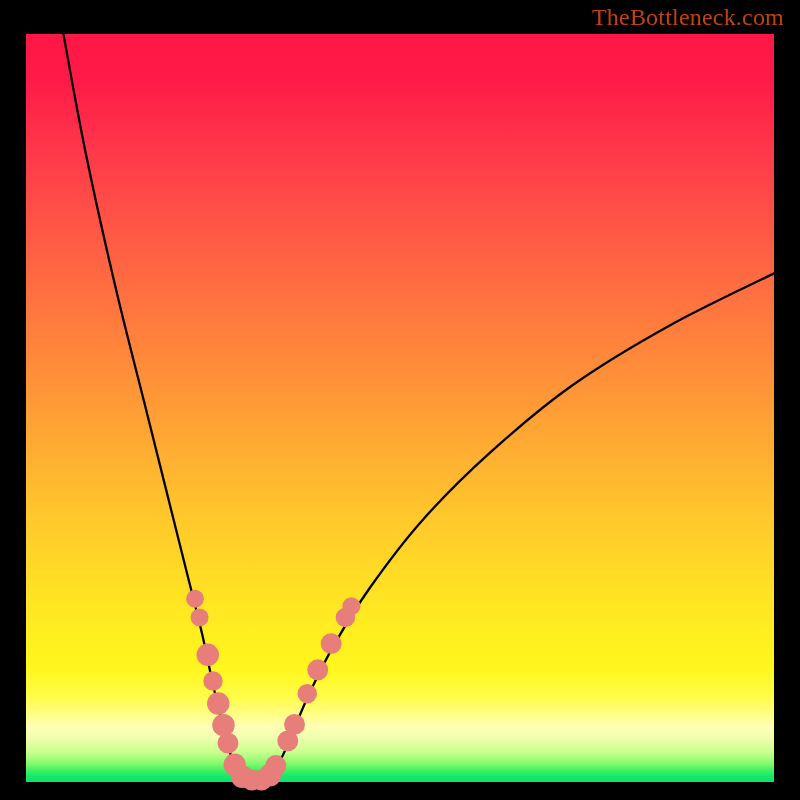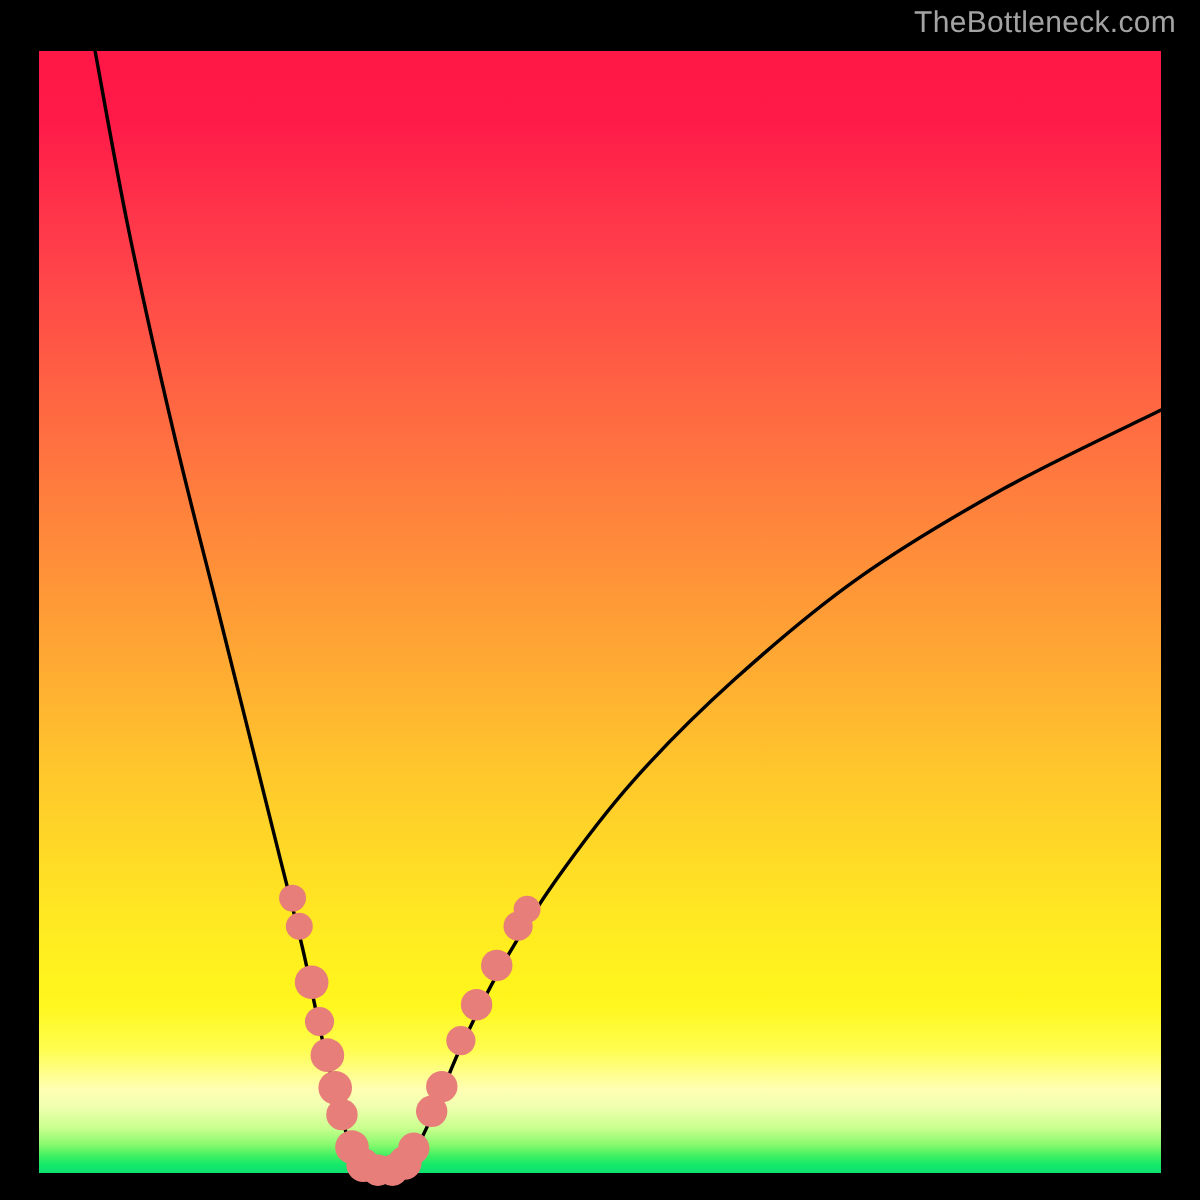--- a/index.html
+++ b/index.html
@@ -13,23 +13,23 @@
   .frame {
     position: relative;
     width: 800px;
     height: 800px;
     background: #000;
   }
   .watermark {
     position: absolute;
     top: 4px;
     right: 16px;
-    font-family: Liberation Sans, sans-serif;
-    font-size: 20px;
-    color: #a3a3a3;
+    font-family: Liberation Serif, serif;
+    font-size: 24px;
+    color: #c2410c;
     letter-spacing: 0.2px;
     font-weight: 500;
     z-index: 10;
   }
   .plot-area {
     position: absolute;
     left: 26px;
     top: 34px;
     width: 748px;
     height: 748px;

